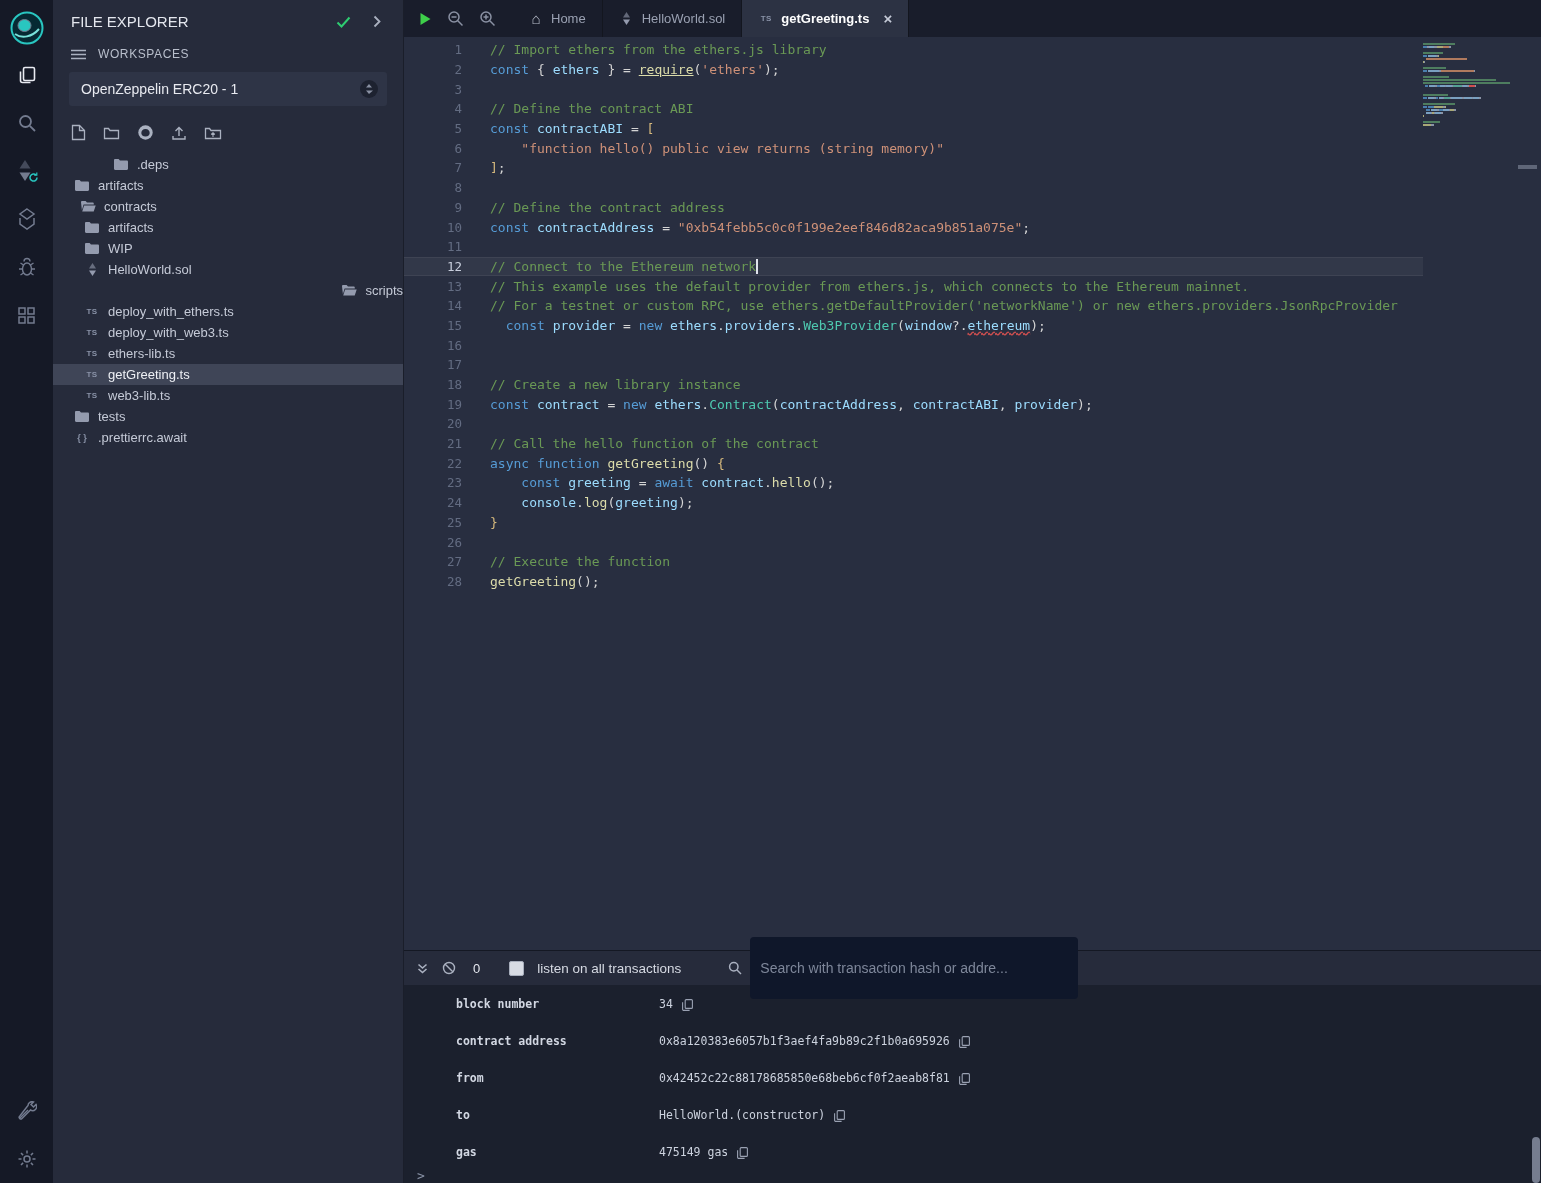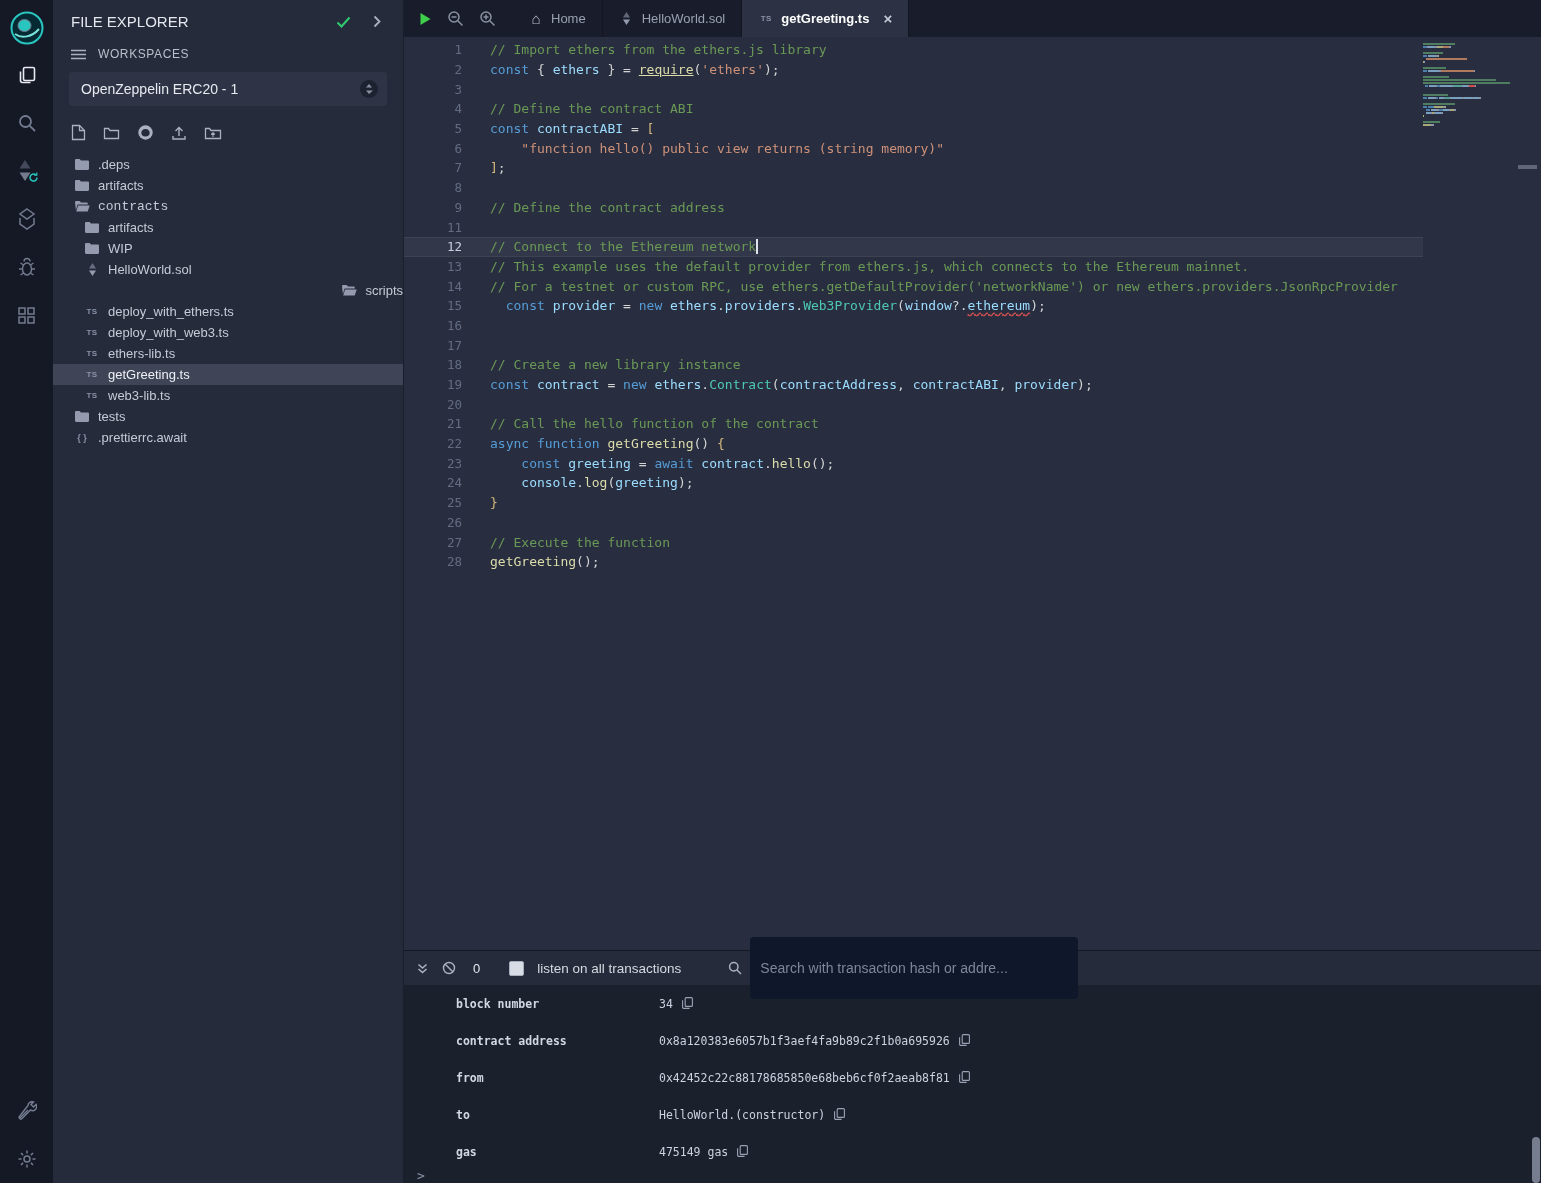--- a/index.html
+++ b/index.html
@@ -69,21 +69,21 @@
   .term-bar .cbtn{display:flex;cursor:pointer}
   .t-count{color:#e4e7ee;font-size:13px;margin-left:4px}
   .t-check{width:13px;height:13px;border:1px solid #a7aebc;border-radius:2px;background:#d8dce4;margin-left:16px;cursor:pointer}
   .t-label{font-size:13.5px;color:#d6dae3}
   .t-searchwrap{margin-left:34px;display:flex;align-items:center;gap:8px}
   .t-input{width:308px;height:26px;background:#0f172a;border:none;border-radius:4px;color:#cfd4e0;font-size:14px;padding:18px 10px;font-family:"Liberation Sans",sans-serif;outline:none}
   .t-input::placeholder{color:#7e879a}
   .term-rows{flex:1}
   .trow2{height:37px;display:flex;align-items:center;padding-left:52px;font-family:"DejaVu Sans Mono","Liberation Mono",monospace;font-size:11.5px}
   .t-rlabel{width:203px;color:#d2d7e2;font-weight:bold;flex:none}
-  .t-rvalue{color:#ccd2de;display:flex;align-items:flex-start;gap:9px}
+  .t-rvalue{color:#ccd2de;display:flex;align-items:flex-end;gap:9px}
   .t-rvalue .copy{display:flex;cursor:pointer}
   .prompt{height:14px;line-height:12px;padding-left:13px;color:#8a93a8;font-family:"DejaVu Sans Mono","Liberation Mono",monospace;font-size:13px}
   .term-thumb{position:absolute;right:1px;bottom:0;width:8px;height:46px;background:#767d8f;border-radius:4px;cursor:pointer}
 </style>
 </head>
 <body>
 
 <div class="app">
 
   <nav class="activity" id="activity">
@@ -206,37 +206,37 @@
           </svg>
         </span>
         <span class="tbtn">
           <svg width="18" height="14" viewBox="0 0 18 14" stroke-width="1.3">
             <path d="M1.5 2.5h4l1.5 2h9.5v8h-15z"></path>
             <path d="M9 11V6.8M7.2 8.5L9 6.8l1.8 1.7" stroke-width="1.1"></path>
           </svg>
         </span>
       </div>
     <div class="tree" id="tree">
-        <div class="trow" style="padding-left: 21px;">
+        <div class="trow" style="padding-left: 21px; margin-left: 39px;">
           <span class="fico">
             <svg width="14" height="11" viewBox="0 0 14 11">
               <path d="M0 1.2C0 .5.5 0 1.2 0h3.4L6 1.6h6.8c.7 0 1.2.5 1.2 1.2v7c0 .7-.5 1.2-1.2 1.2H1.2C.5 11 0 10.5 0 9.8z" fill="#949bae"></path>
             </svg>
           </span>
           <span>.deps</span>
         </div>
         <div class="trow" style="padding-left: 21px;">
           <span class="fico">
             <svg width="14" height="11" viewBox="0 0 14 11">
               <path d="M0 1.2C0 .5.5 0 1.2 0h3.4L6 1.6h6.8c.7 0 1.2.5 1.2 1.2v7c0 .7-.5 1.2-1.2 1.2H1.2C.5 11 0 10.5 0 9.8z" fill="#949bae"></path>
             </svg>
           </span>
           <span>artifacts</span>
         </div>
-        <div class="trow" style="padding-left: 21px; font-family: Liberation Mono, monospace;">
+        <div class="trow" style="padding-left: 27px;">
           <span class="fico">
             <svg width="15" height="11" viewBox="0 0 15 11">
               <path d="M0 1.2C0 .5.5 0 1.2 0h3.4L6 1.6h5.6c.7 0 1.2.5 1.2 1.2v.7H2.6L.9 9z" fill="#949bae"></path>
               <path d="M1.2 10.6L3.1 4.4h11.6l-2 6.2z" fill="#949bae"></path>
             </svg>
           </span>
           <span>contracts</span>
         </div>
         <div class="trow" style="padding-left: 31px;">
           <span class="fico">
@@ -372,20 +372,21 @@
       <div class="codewrap" id="code">
           <div class="line"><span class="ln">1</span><span class="codetext"><span class="tk-cm">// Import ethers from the ethers.js library</span></span></div>
           <div class="line"><span class="ln">2</span><span class="codetext"><span class="tk-kw">const</span><span class="tk-txt"> { </span><span class="tk-var">ethers</span><span class="tk-txt"> } = </span><span class="tk-fn tk-u">require</span><span class="tk-txt">(</span><span class="tk-str">'ethers'</span><span class="tk-txt">);</span></span></div>
           <div class="line"><span class="ln">3</span><span class="codetext"></span></div>
           <div class="line"><span class="ln">4</span><span class="codetext"><span class="tk-cm">// Define the contract ABI</span></span></div>
           <div class="line"><span class="ln">5</span><span class="codetext"><span class="tk-kw">const</span><span class="tk-txt"> </span><span class="tk-var">contractABI</span><span class="tk-txt"> = </span><span class="tk-br">[</span></span></div>
           <div class="line"><span class="ln">6</span><span class="codetext"><span class="tk-txt">    </span><span class="tk-str">"function hello() public view returns (string memory)"</span></span></div>
           <div class="line"><span class="ln">7</span><span class="codetext"><span class="tk-br">]</span><span class="tk-txt">;</span></span></div>
           <div class="line"><span class="ln">8</span><span class="codetext"></span></div>
           <div class="line"><span class="ln">9</span><span class="codetext"><span class="tk-cm">// Define the contract address</span></span></div>
+          <div class="line"><span class="ln">10</span><span class="codetext"><span class="tk-kw">const</span><span class="tk-txt"> </span><span class="tk-var">contractAddress</span><span class="tk-txt"> = </span><span class="tk-str">"0xb54febb5c0c0f199e2eef846d82aca9b851a075e"</span><span class="tk-txt">;</span></span></div>
           <div class="line"><span class="ln">11</span><span class="codetext"></span></div>
           <div class="line cur"><span class="ln">12</span><span class="codetext"><span class="tk-cm">// Connect to the Ethereum network</span><span class="caret"></span></span></div>
           <div class="line"><span class="ln">13</span><span class="codetext"><span class="tk-cm">// This example uses the default provider from ethers.js, which connects to the Ethereum mainnet.</span></span></div>
           <div class="line"><span class="ln">14</span><span class="codetext"><span class="tk-cm">// For a testnet or custom RPC, use ethers.getDefaultProvider('networkName') or new ethers.providers.JsonRpcProvider</span></span></div>
           <div class="line"><span class="ln">15</span><span class="codetext"><span class="tk-txt">  </span><span class="tk-kw">const</span><span class="tk-txt"> </span><span class="tk-var">provider</span><span class="tk-txt"> = </span><span class="tk-kw">new</span><span class="tk-txt"> </span><span class="tk-var">ethers</span><span class="tk-txt">.</span><span class="tk-var">providers</span><span class="tk-txt">.</span><span class="tk-cls">Web3Provider</span><span class="tk-txt">(</span><span class="tk-var">window</span><span class="tk-txt">?.</span><span class="tk-var tk-sq">ethereum</span><span class="tk-txt">);</span></span></div>
           <div class="line"><span class="ln">16</span><span class="codetext"></span></div>
           <div class="line"><span class="ln">17</span><span class="codetext"></span></div>
           <div class="line"><span class="ln">18</span><span class="codetext"><span class="tk-cm">// Create a new library instance</span></span></div>
           <div class="line"><span class="ln">19</span><span class="codetext"><span class="tk-kw">const</span><span class="tk-txt"> </span><span class="tk-var">contract</span><span class="tk-txt"> = </span><span class="tk-kw">new</span><span class="tk-txt"> </span><span class="tk-var">ethers</span><span class="tk-txt">.</span><span class="tk-cls">Contract</span><span class="tk-txt">(</span><span class="tk-var">contractAddress</span><span class="tk-txt">, </span><span class="tk-var">contractABI</span><span class="tk-txt">, </span><span class="tk-var">provider</span><span class="tk-txt">);</span></span></div>
           <div class="line"><span class="ln">20</span><span class="codetext"></span></div>

